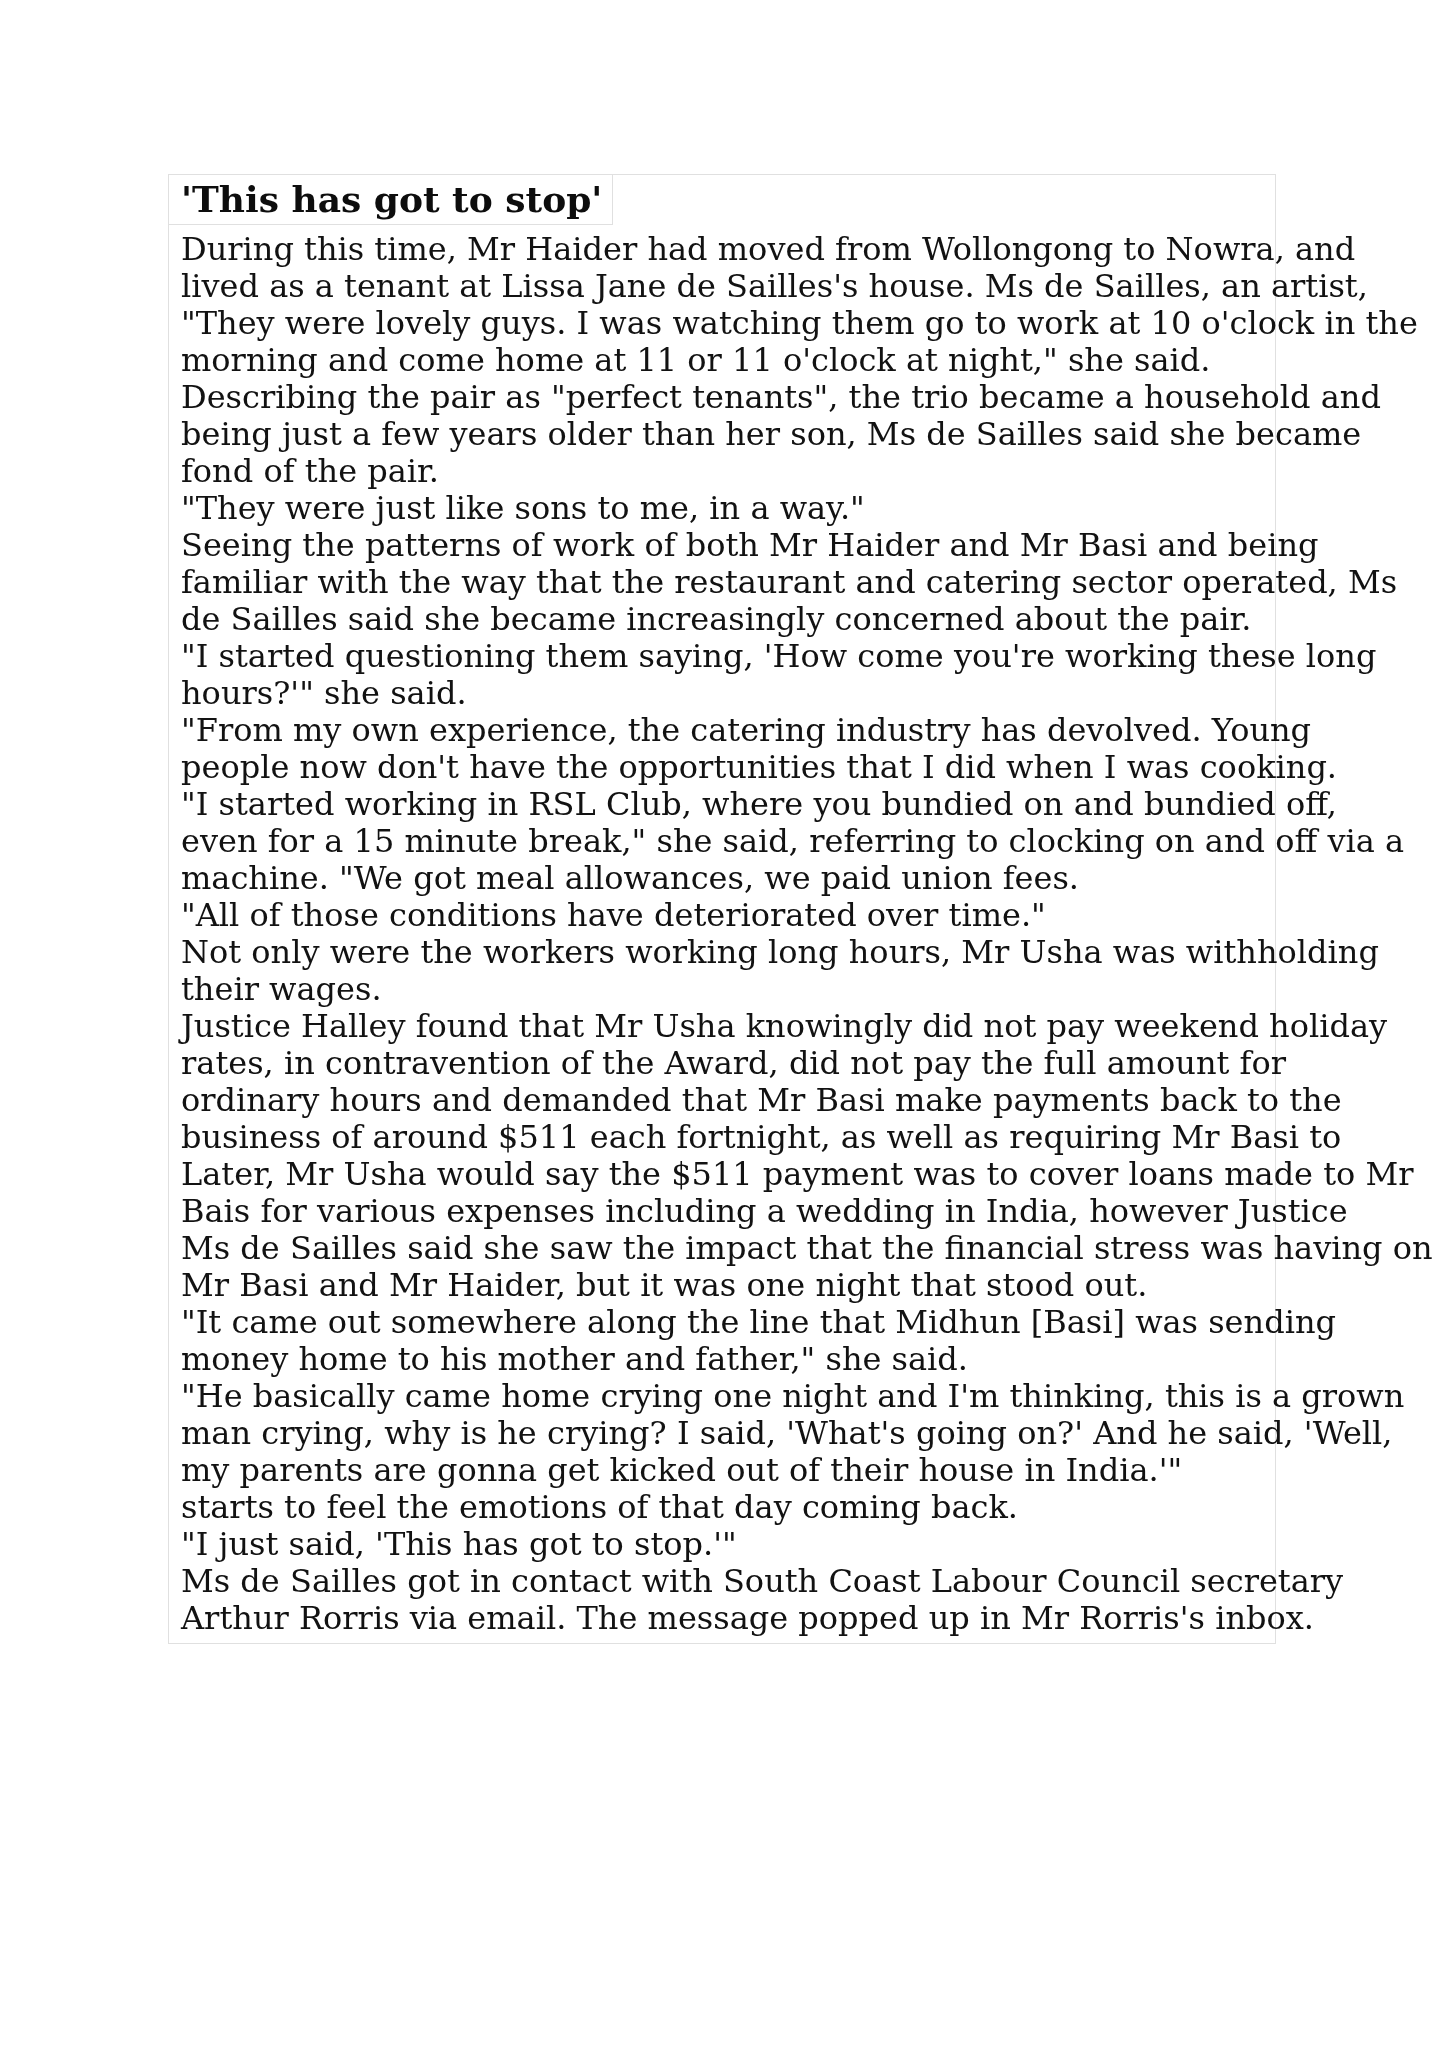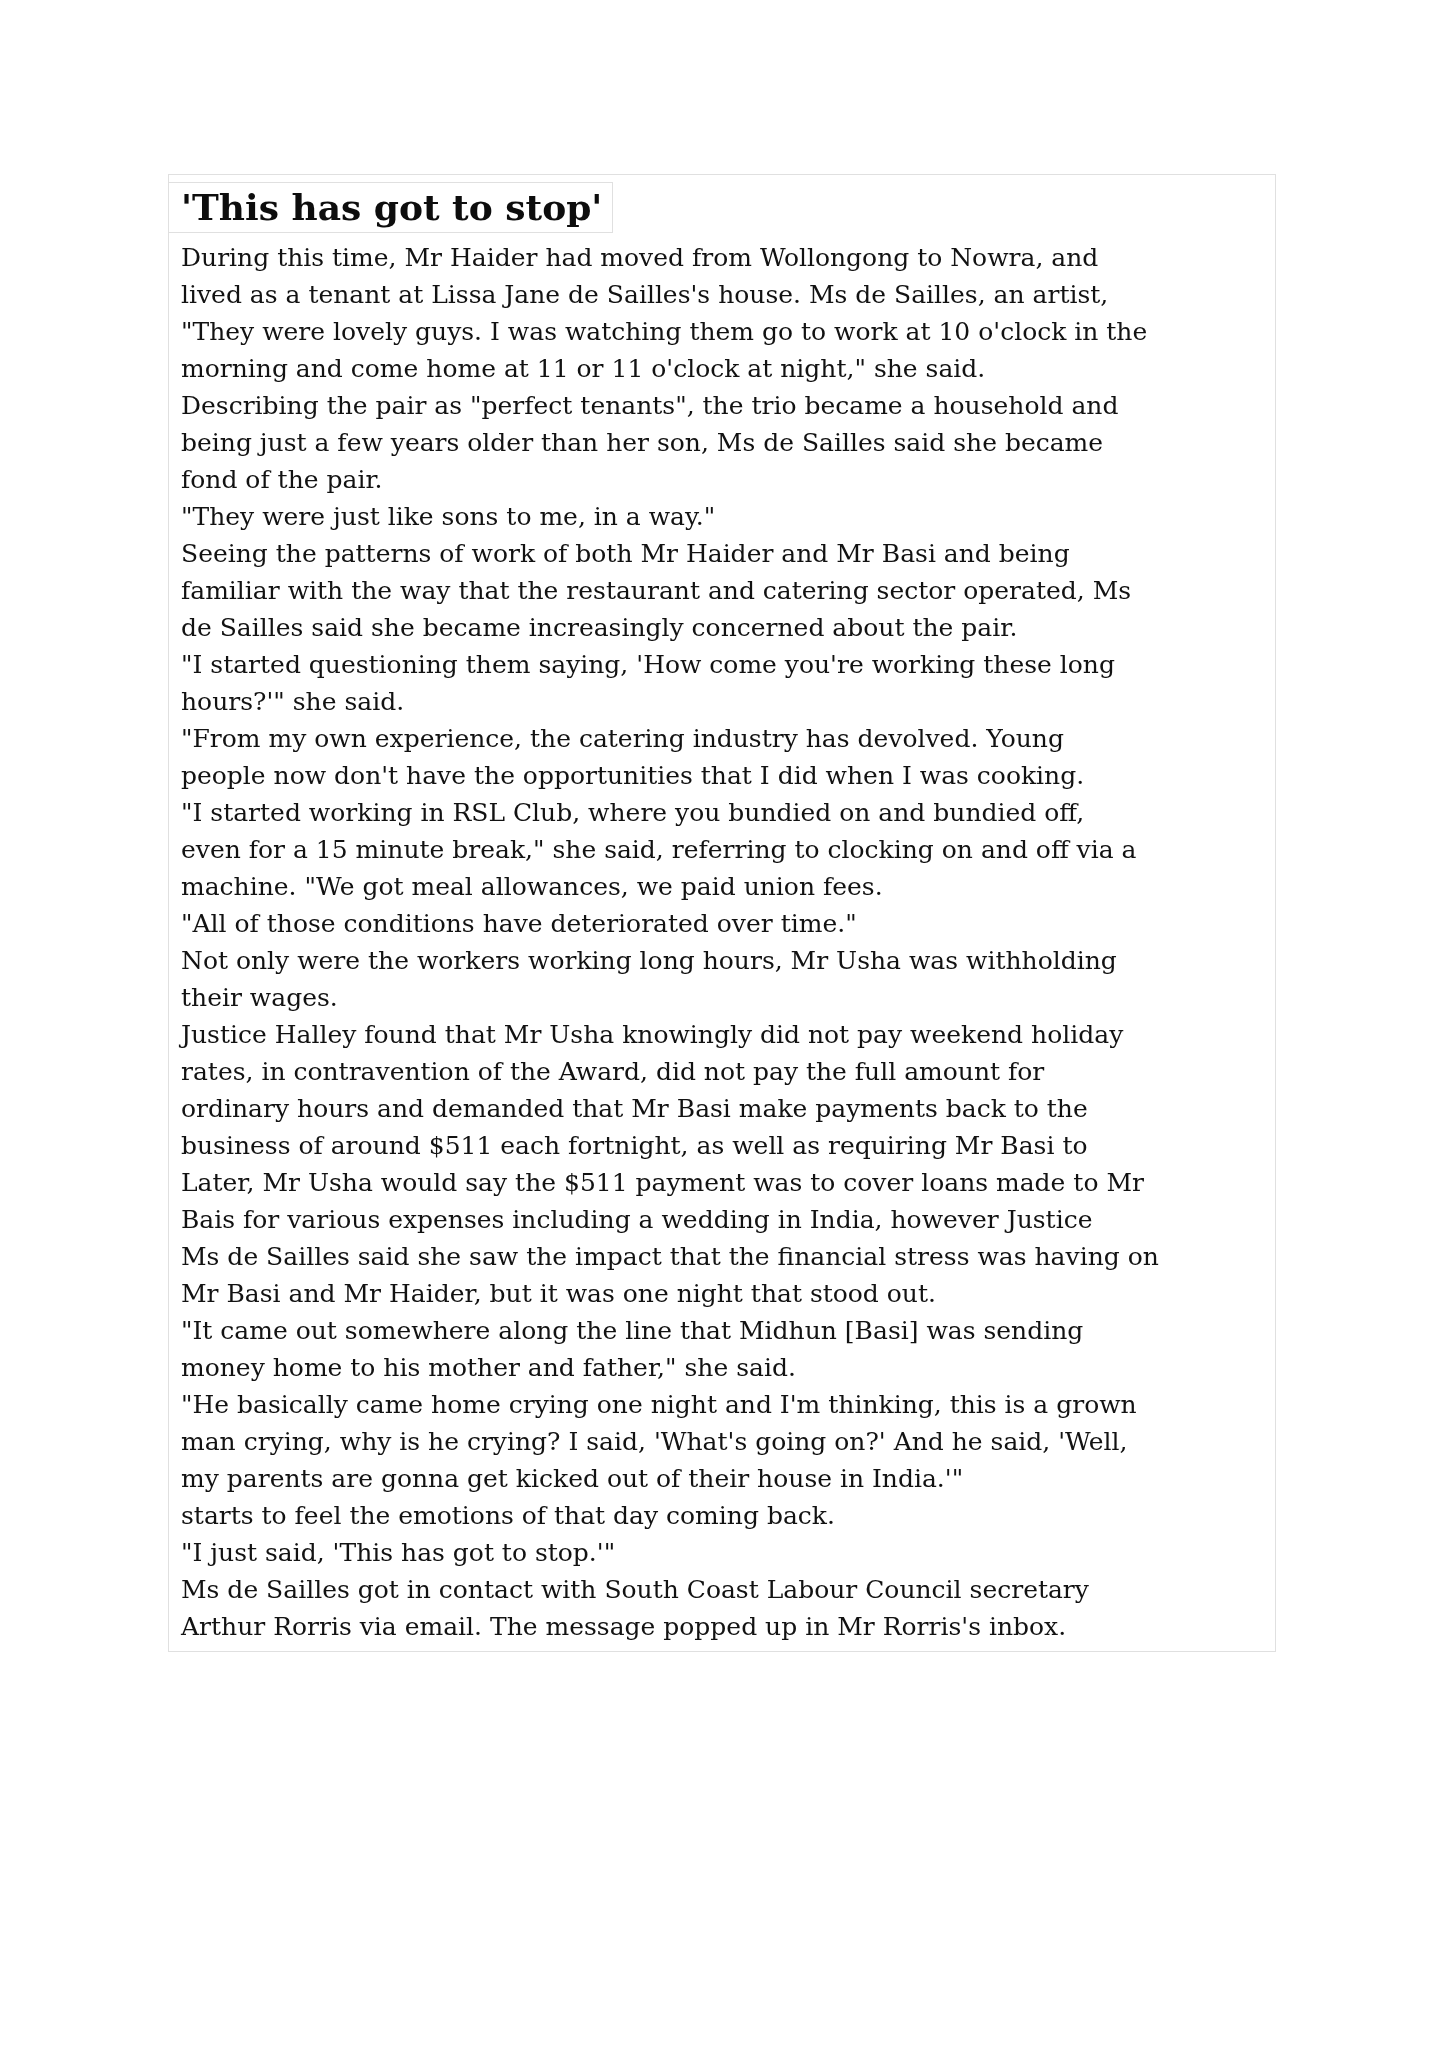--- a/index.html
+++ b/index.html
@@ -14,36 +14,36 @@
     font-family: "DejaVu Serif", "Liberation Serif", serif;
   }
   .article-panel {
     position: absolute;
     left: 168px;
     top: 174px;
     width: 1108px;
     box-sizing: border-box;
     border: 1px solid #e0e0e0;
     background: #ffffff;
-    padding: 8px 12px 6px 12px;
+    padding: 0 12px 6px 12px;
   }
   .article-heading {
     display: inline-block;
     margin: -1px 0 6px -13px;
     padding: 1px 10px 2px 12px;
     border: 1px solid #e0e0e0;
     background: #ffffff;
     font-size: 36px;
     line-height: 46px;
     font-weight: bold;
     color: #0d0d0d;
     white-space: nowrap;
   }
   .article-body {
-    font-size: 25px;
+    font-size: 32px;
     line-height: 37px;
     color: #121212;
   }
   .article-line {
     white-space: nowrap;
   }
 </style>
 </head>
 <body>
 

